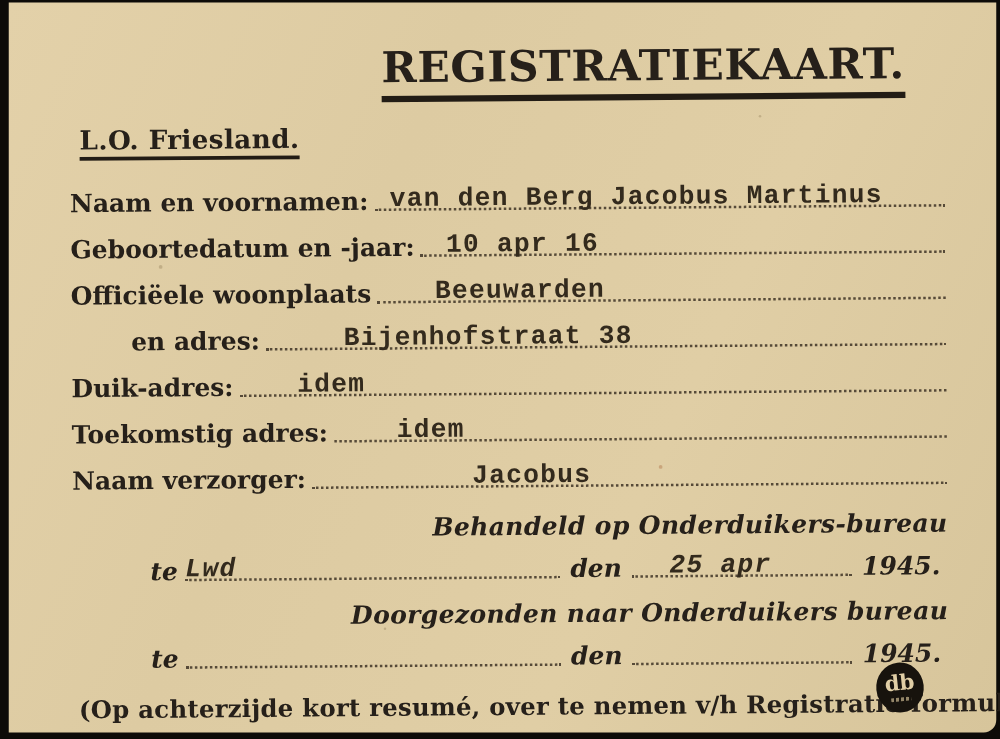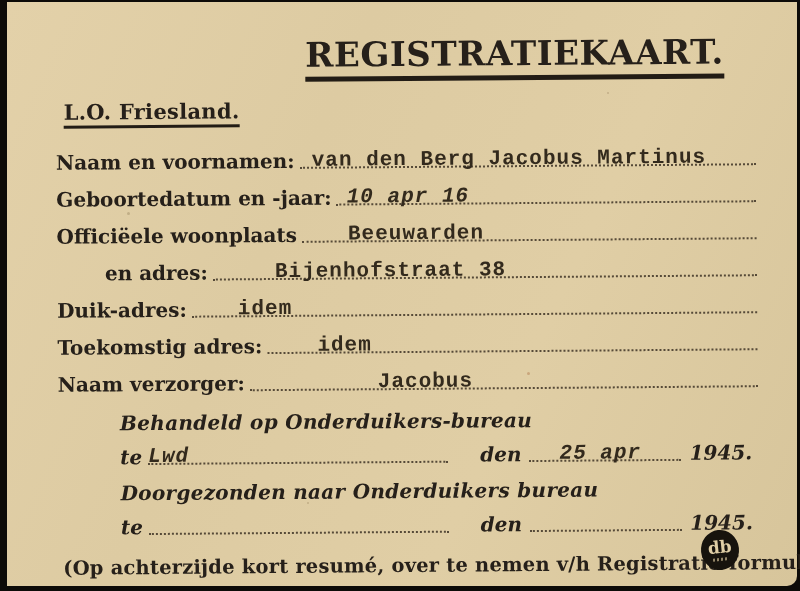--- a/index.html
+++ b/index.html
@@ -1,19 +1,20 @@
 <!DOCTYPE html>
 <html><head>
 <meta charset="utf-8">
 <style>
   html,body{margin:0;padding:0;background:#0d0b08;}
   .scan{
     position:relative;width:800px;height:591px;overflow:hidden;
     background:#0d0b08;
     font-family:"DejaVu Serif","Liberation Serif",serif;
+    text-align:right;
   }
   .paper{
     position:absolute;left:7px;top:2px;right:3px;bottom:5px;
     background:linear-gradient(115deg,#e3d1a9 0%,#ddcba2 35%,#e0cea5 65%,#d7c59b 100%);
     border-bottom-right-radius:10px;
   }
   .speck{position:absolute;border-radius:50%;background:#8a7550;opacity:.35;}
   .content{
     position:absolute;left:48px;top:34px;right:42px;
     color:#26201a;
@@ -40,36 +41,36 @@
   .row.indent .label{margin-left:48px;}
   .fill{
     flex:1;align-self:stretch;display:flex;align-items:flex-end;
     border-bottom:2px dotted #564a38;margin-bottom:4px;
   }
   .value{
     font-family:"Liberation Mono","DejaVu Sans Mono",monospace;
     font-weight:700;font-size:21px;letter-spacing:1px;line-height:1;
     color:#332a1d;margin-bottom:-4px;white-space:nowrap;
   }
-  .off-r1{margin-left:12px;} .off-r2{margin-left:10px;font-style:italic;}
+  .off-r1{margin-left:12px;} .off-r2{margin-left:20px;}
   .off-r3{margin-left:46px;} .off-r4{margin-left:62px;}
   .off-r5{margin-left:46px;} .off-r6{margin-left:50px;}
   .off-r7{margin-left:128px;}
   .off-te1{} .off-den1{margin-left:30px;}
   .section-heading{
     margin-left:62px;margin-top:15px;
     font-size:20px;font-weight:700;font-style:italic;letter-spacing:.3px;
   }
   .te-row{
     display:flex;align-items:flex-end;height:27px;
     margin-left:62px;margin-top:7px;
     font-size:20px;font-weight:700;font-style:italic;
   }
   .te-row .small-label{white-space:nowrap;padding:0 6px 0 0;line-height:1.15;}
-  .te-row .small-label.mid{padding:0 8px;margin-left:24px;}
+  .te-row .small-label.mid{padding:0 8px;}
   .te-row .small-label.year{padding-left:8px;}
   .te-row .fill.f1{flex:0 0 300px;}
   .te-row .fill.f2{flex:1;}
   .te-row2-gap{margin-top:12px;}
   .footnote{
     margin-top:17px;margin-left:4px;
     font-size:19.5px;font-weight:700;letter-spacing:.2px;white-space:nowrap;
   }
   .stamp{
     position:absolute;right:58px;bottom:16px;width:38px;height:40px;

